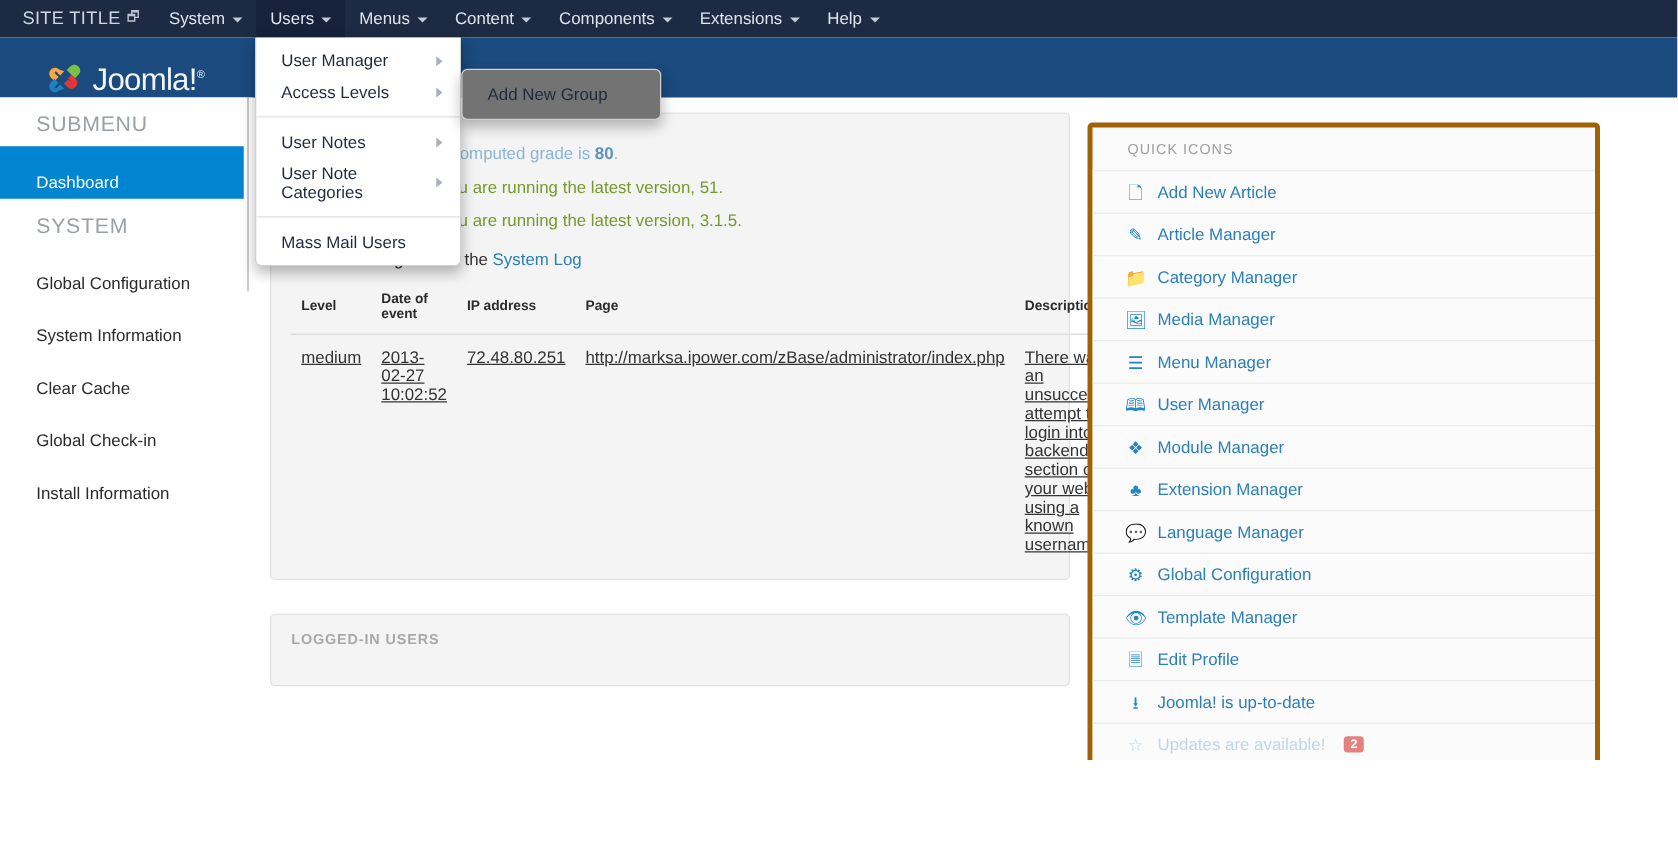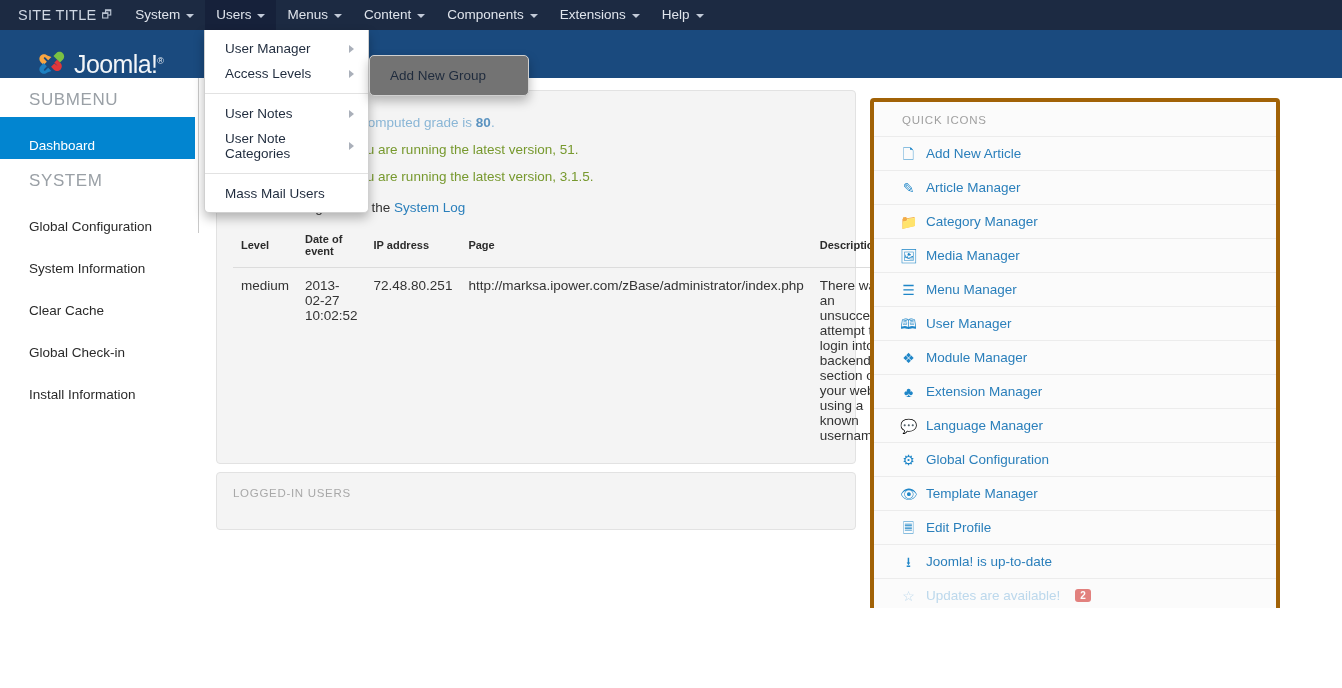--- a/index.html
+++ b/index.html
@@ -119,27 +119,27 @@
   .check { color: #76a12b; font-size: 15px; line-height: 1; }
   .logtitle { font-size: 13.5px; color: #333; padding: 10px 2px 14px 2px; }
   .logtitle a { color: #2a7fbb; text-decoration: none; }
 
   table.logtable { width: 100%; border-collapse: collapse; font-size: 13.5px; }
   table.logtable th {
     text-align: left; font-weight: 700; color: #2b2b2b; font-size: 11px;
     padding: 4px 8px 10px 8px; border-bottom: 1px solid #dcdcdc;
   }
   table.logtable td {
-    vertical-align: top; padding: 10px 8px; color: #333;
+    vertical-align: top; padding: 10px 8px; color: #333; text-decoration: underline;
   }
   td.lvl { color: #d99a2b; }
   td.ip  { color: #2a7fbb; }
   td.desc { color: #3c3c3c; width: 42px; }
 
-  .logged-panel { margin-top: 8px; padding: 14px 16px 30px 16px; }
+  .logged-panel { margin-top: 27px; padding: 14px 16px 30px 16px; font-weight: bold; }
   .logged-head {
     font-size: 11.5px; color: #a8a8a8; letter-spacing: .7px;
   }
 
   
   .quick {
     position: absolute; left: 870px; top: 98px; width: 410px;
     background: #fbfbfb; border: 4px solid #a16207; border-radius: 4px;
     overflow: hidden;
   }

